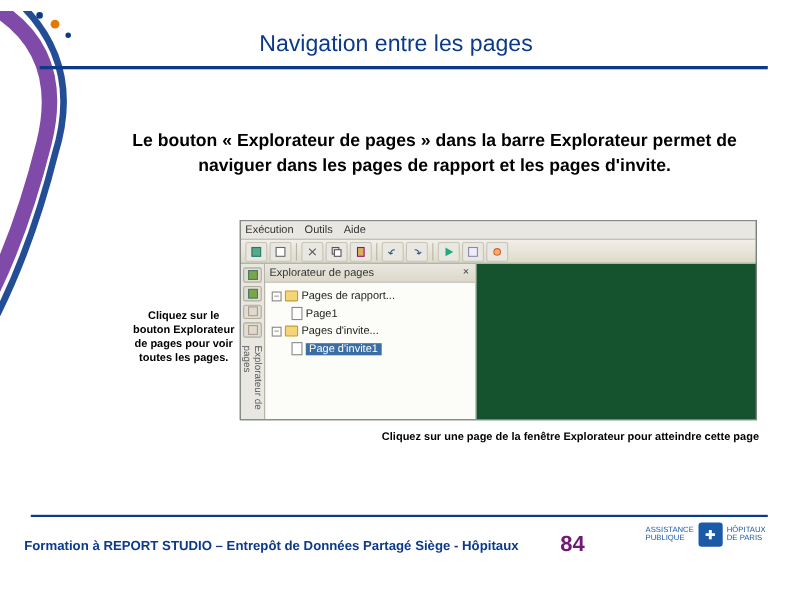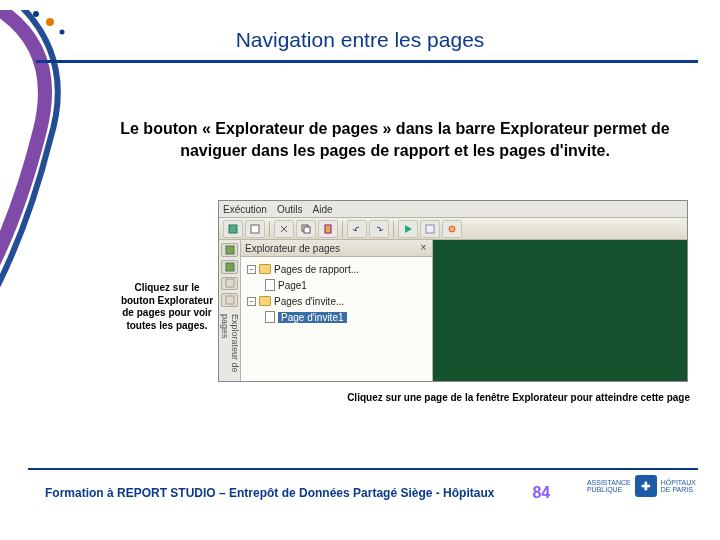--- a/index.html
+++ b/index.html
@@ -33,23 +33,23 @@
   .tree-row.child { padding-left: 22px; }
   .tree-row.selected span.lbl { background: #3a6ea5; color: #fff; padding: 0 3px; }
   .expander { width: 9px; height: 9px; border: 1px solid #888; font-size: 8px; line-height: 7px; text-align: center; color: #555; }
   .folder-ico { width: 12px; height: 10px; background: #f5d47a; border: 1px solid #c89b2a; border-radius: 1px; }
   .page-ico { width: 10px; height: 12px; background: #fff; border: 1px solid #888; }
   .dashed { border-top: 2px dashed #ff4040; position: absolute; }
   .ss-canvas { flex: 1; background: #fff; position: relative; }
   .canvas-hint { font-size: 12px; color: #888; position: absolute; top: 4px; left: 4px; }
 
   .footer-rule { position: absolute; left: 28px; right: 22px; top: 468px; height: 2px; background: #0b3a8a; }
-  .footer { position: absolute; left: 45px; top: 484px; right: 22px; display: flex; align-items: center; }
+  .footer { position: absolute; left: 22px; top: 484px; right: 22px; display: flex; align-items: center; }
   .footer-text { font-size: 12px; font-weight: bold; color: #0b3a8a; }
-  .footer-num { font-size: 16px; font-weight: bold; color: #8b5cf6; margin-left: 38px; }
+  .footer-num { font-size: 20px; font-weight: bold; color: #701a75; margin-left: 38px; }
   .footer-logo { position: absolute; right: 24px; top: 475px; display: flex; align-items: center; gap: 4px; }
   .logo-box { width: 22px; height: 22px; background: #1b5aa6; border-radius: 3px; display:flex; align-items:center; justify-content:center; color:#fff; font-size:11px; font-weight:bold; }
   .logo-txt { font-size: 7px; color: #1b5aa6; line-height: 1; }
 </style>
 </head>
 <body>
 
 <svg class="swoosh" viewBox="0 0 120 380">
   <path d="M 20 0 Q 80 40 60 120 Q 40 200 10 260 Q -10 320 5 375" stroke="#6a2a9a" stroke-width="14" fill="none" stroke-linecap="round" opacity="0.85"></path>
   <path d="M 40 -5 Q 95 50 70 130 Q 50 210 18 275" stroke="#0b3a8a" stroke-width="6" fill="none" stroke-linecap="round" opacity="0.9"></path>

